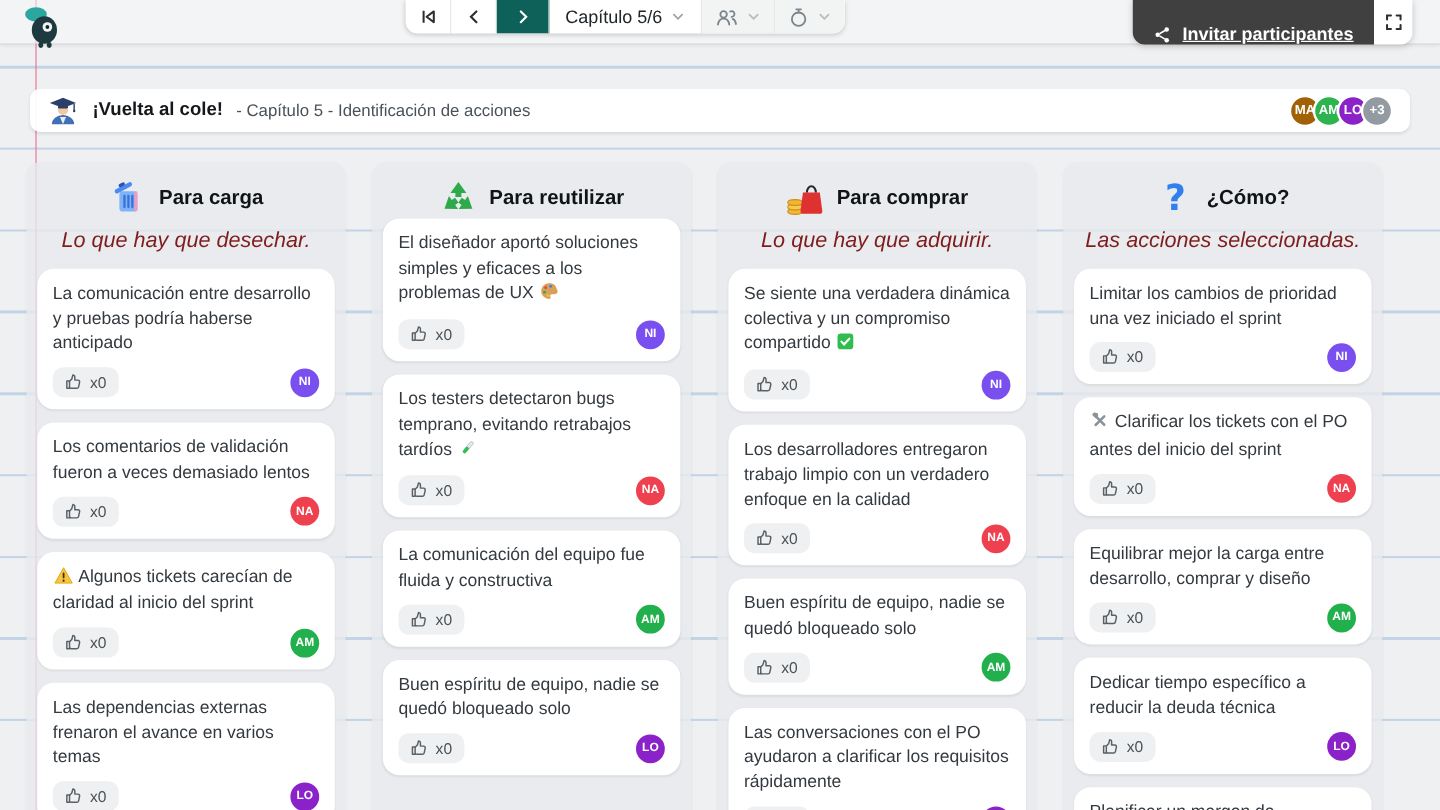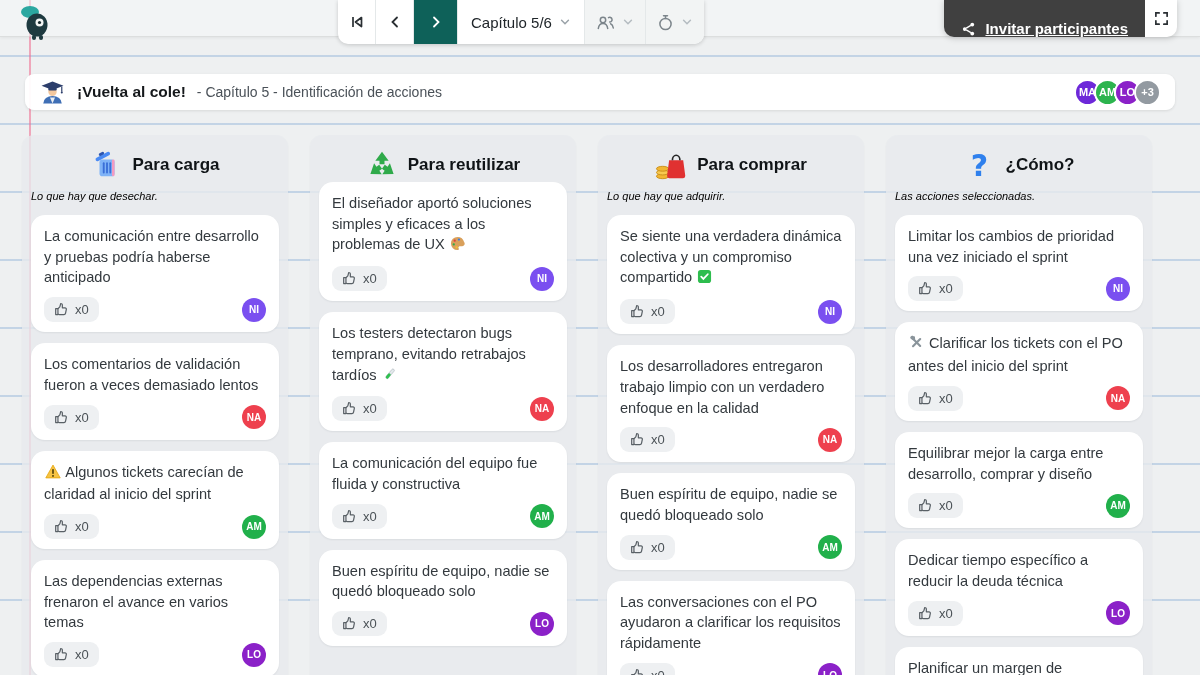--- a/index.html
+++ b/index.html
@@ -14,21 +14,21 @@
     position:relative;
     color:#23282c;
   }
   svg { display:block; }
 
   
   .topband { position:absolute; top:0; left:0; right:0; height:37px;
     background:rgba(246,248,248,.55); border-bottom:1px solid rgba(0,0,0,.09);
     box-shadow:0 1px 3px rgba(0,0,0,.06); }
   .mascot { position:absolute; top:5px; left:20px; width:34px; height:36px; z-index:5; }
-  .toolbar { position:absolute; top:0; left:338px; height:44px; display:flex; z-index:4;
+  .toolbar { position:absolute; top:0; left:338px; height:28px; display:flex; z-index:4;
     background:#fff; border-radius:0 0 10px 10px; overflow:hidden;
     box-shadow:0 1px 4px rgba(0,0,0,.18); }
   .seg { display:flex; align-items:center; justify-content:center; gap:7px;
     border-right:1px solid #e4e8e9; padding:0 8px; cursor:pointer; }
   .seg:last-child { border-right:none; }
   .seg.w38 { width:38px; } .seg.w44 { width:44px; }
   .seg.teal { background:#0e6159; }
   .seg.muted { background:#f2f4f4; }
   .seg .label { font-size:15px; color:#20262a; white-space:nowrap; }
   .invite-group { position:absolute; top:0; right:23px; height:37px; display:flex; z-index:4;
@@ -52,21 +52,21 @@
     color:#fff; font-size:11px; font-weight:800; margin-left:-7px; cursor:pointer; }
   .avatars .avatar-lg:first-child { margin-left:0; }
 
   
   .board { position:absolute; top:135px; left:22px; display:flex; gap:22px; z-index:2; }
   .column { width:266px; min-height:720px; background:rgba(231,234,237,.80);
     border-radius:12px; box-shadow:0 1px 2px rgba(0,0,0,.05); padding:13px 9px 9px; }
   .col-head { display:flex; align-items:center; justify-content:center; gap:10px; min-height:34px; }
   .col-icon { width:32px; height:32px; display:flex; align-items:center; justify-content:center; }
   .col-title { font-size:17px; font-weight:800; color:#101417; }
-  .col-sub { text-align:left; font-style:italic; font-size:11px; color:#000000; margin:8px 0 13px; }
+  .col-sub { text-align:center; font-style:italic; font-size:18px; color:#7f1d1d; margin:8px 0 13px; }
   .cards { display:flex; flex-direction:column; gap:11px; }
   .card { background:#fff; border-radius:14px; padding:11px 13px 10px;
     box-shadow:0 1px 2px rgba(16,24,40,.07); cursor:pointer; }
   .card-text { font-size:14.6px; line-height:1.42; color:#33393e; }
   .card-foot { margin-top:9px; display:flex; align-items:center; justify-content:space-between; }
   .vote-chip { display:inline-flex; align-items:center; gap:6px; background:#eef0f2;
     border:none; border-radius:9px; padding:5px 10px; font-size:13px; color:#4b5257; cursor:pointer;
     font-family:inherit; }
   .avatar-sm { width:24px; height:24px; border-radius:50%; display:flex; align-items:center;
     justify-content:center; color:#fff; font-size:10px; font-weight:800; cursor:pointer; }
@@ -160,21 +160,21 @@
     <path d="M13 22h6l-3 7z" fill="#e9eef4"></path>
     <circle cx="16" cy="15" r="5" fill="#f3c89e"></circle>
     <polygon points="16,3 29,8 16,13 3,8" fill="#2c3e6b"></polygon>
     <rect x="11" y="10.5" width="10" height="3" rx="1.2" fill="#2c3e6b"></rect>
     <path d="M27 9v6" stroke="#2c3e6b" stroke-width="1.4"></path>
     <circle cx="27" cy="16" r="1.2" fill="#2c3e6b"></circle>
   </svg>
   <span class="title">¡Vuelta al cole!</span>
   <span class="subtitle">- Capítulo 5 - Identificación de acciones</span>
   <div class="avatars">
-      <div class="avatar-lg" style="background: #6d28d9;">MA</div>
+      <div class="avatar-lg" style="background: #a16207;">MA</div>
       <div class="avatar-lg" style="background: rgb(44, 180, 78);">AM</div>
       <div class="avatar-lg" style="background: rgb(139, 33, 200);">LO</div>
       <div class="avatar-lg" style="background: rgb(147, 154, 161);">+3</div>
     </div>
 </div>
 
 <div class="board" id="board">
     <div class="column">
       <div class="col-head">
         <span class="col-icon">

